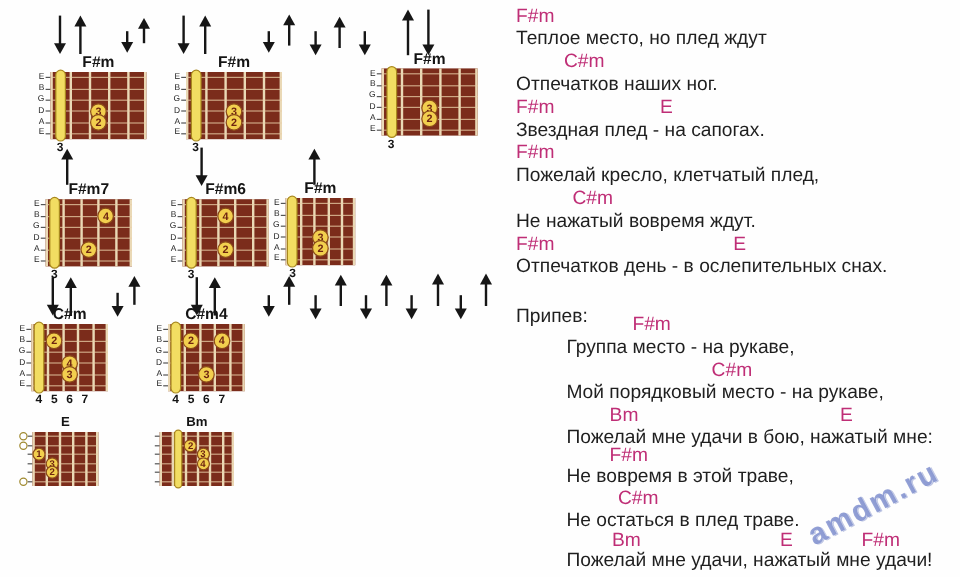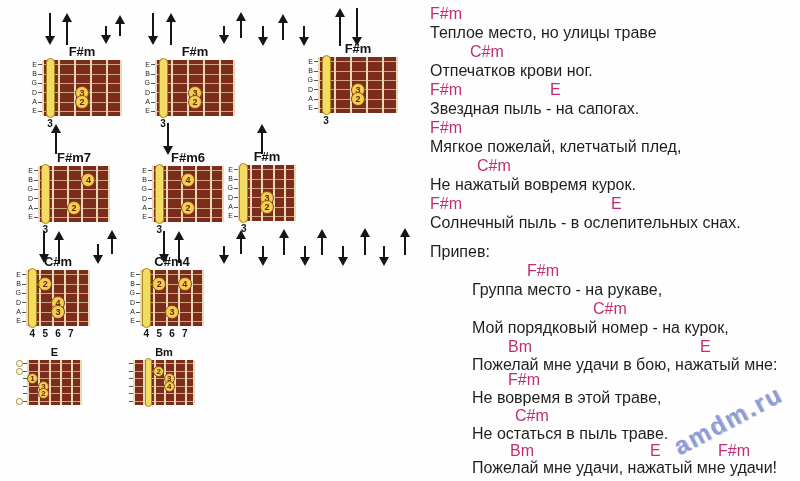--- a/index.html
+++ b/index.html
@@ -480,44 +480,44 @@
         <div class="shaft" style="height: 12px;"></div>
         <div class="head"></div>
       </div>
       <div class="arrow up" style="left: 400px; top: 228px; height: 27px;">
         <div class="shaft" style="height: 19px;"></div>
         <div class="head"></div>
       </div>
     </div>
   <div id="lyrics">
       <div class="line chord" style="left: 430px; top: 5px;">F#m</div>
-      <div class="line lyric" style="left: 430px; top: 24px;">Теплое место, но улицы траве</div>
+      <div class="line lyric" style="left: 430px; top: 24px;">Теплое место, но плед ждут</div>
       <div class="line chord" style="left: 470px; top: 43px;">C#m</div>
-      <div class="line lyric" style="left: 430px; top: 62px;">Отпечатков крови ног.</div>
+      <div class="line lyric" style="left: 430px; top: 62px;">Отпечатков наших ног.</div>
       <div class="line chord" style="left: 430px; top: 81px;">F#m</div>
       <div class="line chord" style="left: 550px; top: 81px;">E</div>
-      <div class="line lyric" style="left: 430px; top: 100px;">Звездная пыль - на сапогах.</div>
+      <div class="line lyric" style="left: 430px; top: 100px;">Звездная плед - на сапогах.</div>
       <div class="line chord" style="left: 430px; top: 119px;">F#m</div>
-      <div class="line lyric" style="left: 430px; top: 138px;">Мягкое пожелай, клетчатый плед,</div>
+      <div class="line lyric" style="left: 430px; top: 138px;">Пожелай кресло, клетчатый плед,</div>
       <div class="line chord" style="left: 477px; top: 157px;">C#m</div>
-      <div class="line lyric" style="left: 430px; top: 176px;">Не нажатый вовремя курок.</div>
+      <div class="line lyric" style="left: 430px; top: 176px;">Не нажатый вовремя ждут.</div>
       <div class="line chord" style="left: 430px; top: 195px;">F#m</div>
       <div class="line chord" style="left: 611px; top: 195px;">E</div>
-      <div class="line lyric" style="left: 430px; top: 214px;">Солнечный пыль - в ослепительных снах.</div>
-      <div class="line lyric" style="left: 430px; top: 243px;">Припев:</div>
+      <div class="line lyric" style="left: 430px; top: 214px;">Отпечатков день - в ослепительных снах.</div>
+      <div class="line lyric" style="left: 430px; top: 255px;">Припев:</div>
       <div class="line chord" style="left: 527px; top: 262px;">F#m</div>
       <div class="line lyric" style="left: 472px; top: 281px;">Группа место - на рукаве,</div>
       <div class="line chord" style="left: 593px; top: 300px;">C#m</div>
-      <div class="line lyric" style="left: 472px; top: 319px;">Мой порядковый номер - на курок,</div>
+      <div class="line lyric" style="left: 472px; top: 319px;">Мой порядковый место - на рукаве,</div>
       <div class="line chord" style="left: 508px; top: 338px;">Bm</div>
       <div class="line chord" style="left: 700px; top: 338px;">E</div>
       <div class="line lyric" style="left: 472px; top: 356px;">Пожелай мне удачи в бою, нажатый мне:</div>
       <div class="line chord" style="left: 508px; top: 371px;">F#m</div>
       <div class="line lyric" style="left: 472px; top: 389px;">Не вовремя в этой траве,</div>
       <div class="line chord" style="left: 515px; top: 407px;">C#m</div>
-      <div class="line lyric" style="left: 472px; top: 425px;">Не остаться в пыль траве.</div>
+      <div class="line lyric" style="left: 472px; top: 425px;">Не остаться в плед траве.</div>
       <div class="line chord" style="left: 510px; top: 442px;">Bm</div>
       <div class="line chord" style="left: 650px; top: 442px;">E</div>
       <div class="line chord" style="left: 718px; top: 442px;">F#m</div>
       <div class="line lyric" style="left: 472px; top: 459px;">Пожелай мне удачи, нажатый мне удачи!</div>
     </div>
   <div id="watermark" style="left: 682px; top: 432px;">amdm.ru</div>
 </div>
 
 </body></html>

